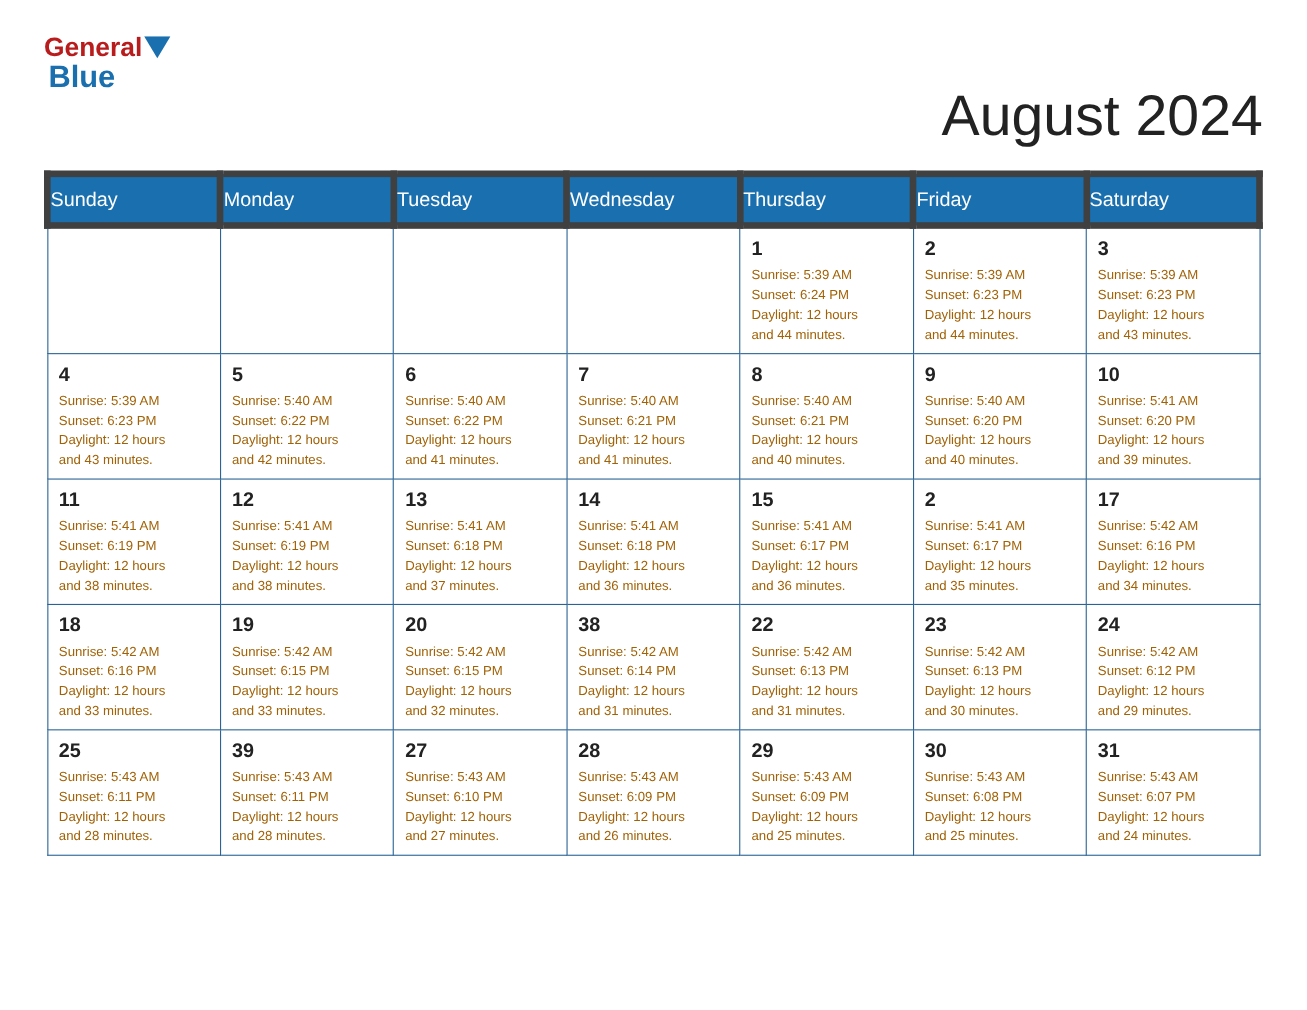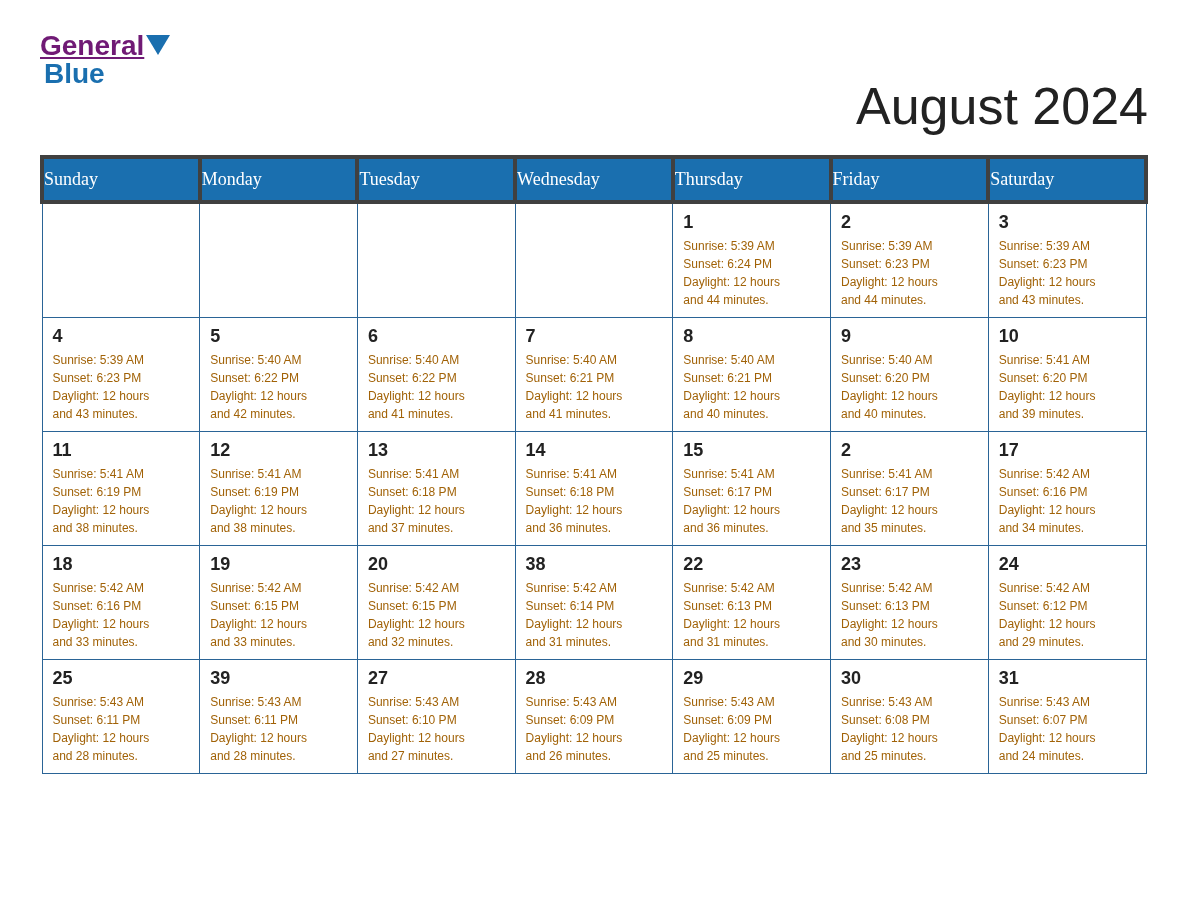--- a/index.html
+++ b/index.html
@@ -10,24 +10,23 @@
       width: 1188px;
       min-height: 918px;
     }
     .header {
       display: flex;
       justify-content: space-between;
       align-items: flex-start;
       margin-bottom: 20px;
     }
     .logo-text-general {
-      font-size: 28px;
+      font-size: 24px;
       font-weight: bold;
-      color: #701a75;
-      text-decoration: underline;
+      color: #b91c1c;
     }
     .logo-text-blue {
       font-size: 28px;
       font-weight: bold;
       color: #1a6faf;
       text-align: right;
     }
     .header-right {
       text-align: right;
       margin-top: 48px;
@@ -48,22 +47,21 @@
       border-collapse: collapse;
       border: 1px solid #2a6496;
     }
     .calendar th {
       background-color: #1a6faf;
       color: #fff;
       font-size: 18px;
       font-weight: normal;
       padding: 10px 0;
       text-align: left;
-      border: 4px solid #404040;
-      font-family: Liberation Serif, serif;
+      border: 6px solid #404040;
     }
     .calendar td {
       vertical-align: top;
       padding: 8px 10px;
       border: 1px solid #2a6496;
       width: 14.28%;
       min-height: 110px;
       height: 110px;
     }
     .day-number {

